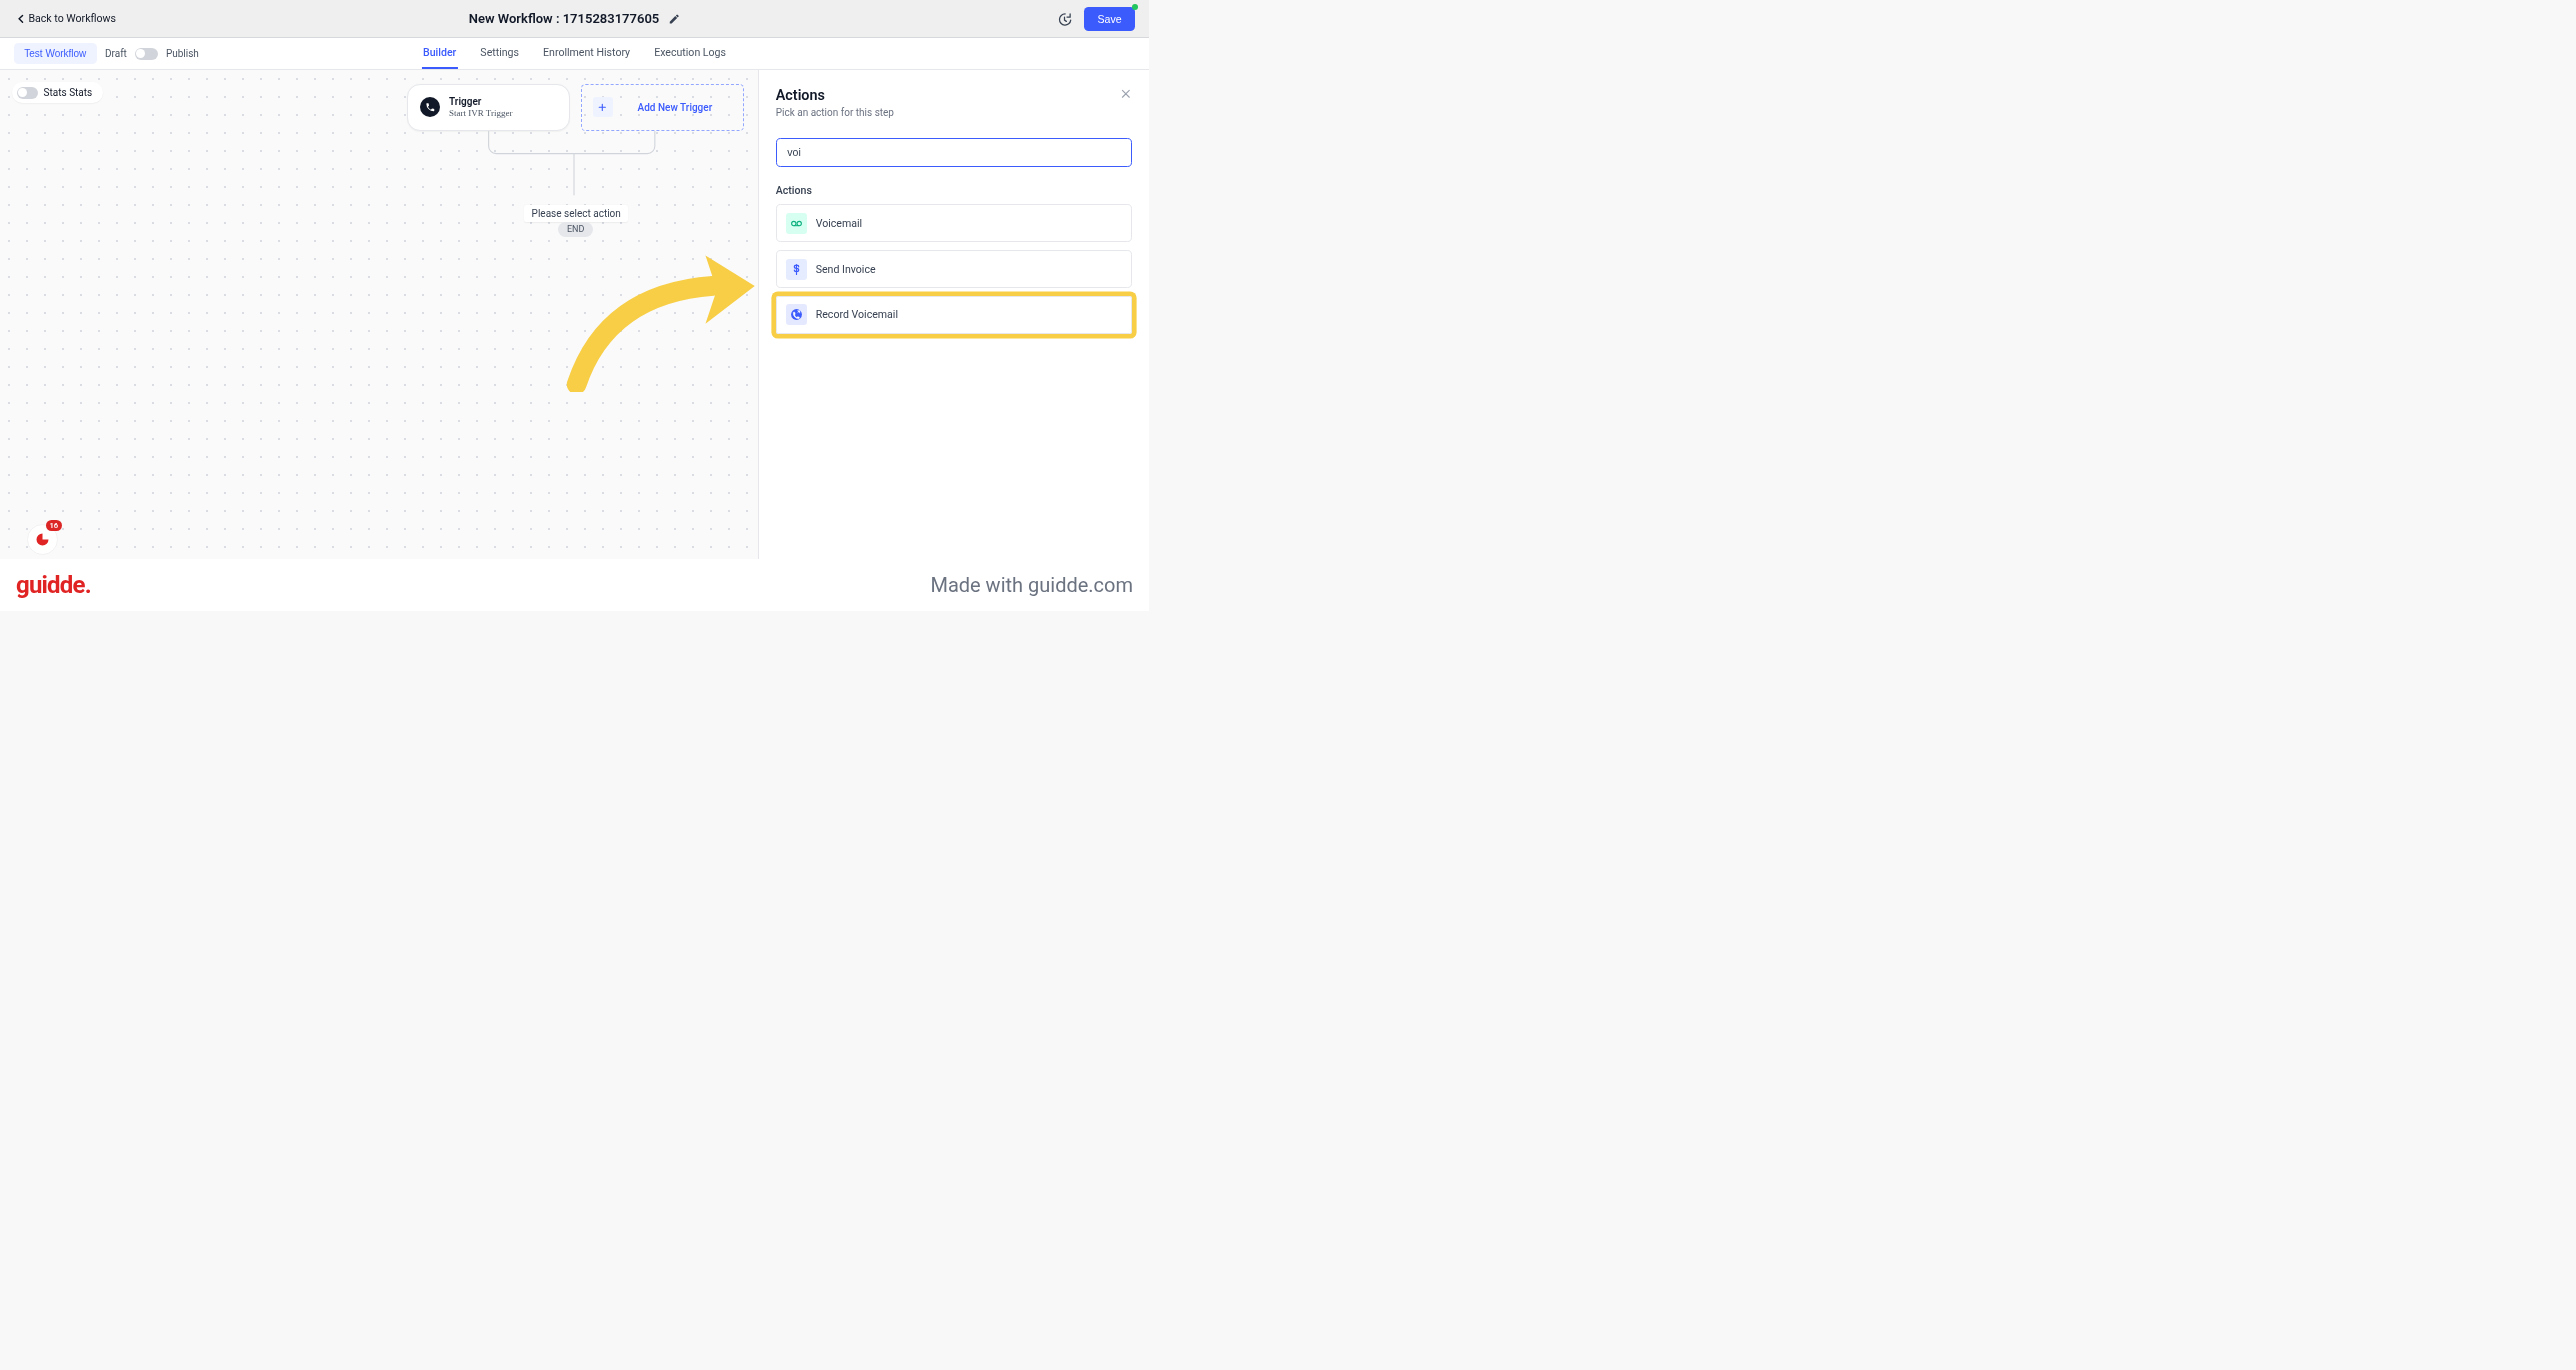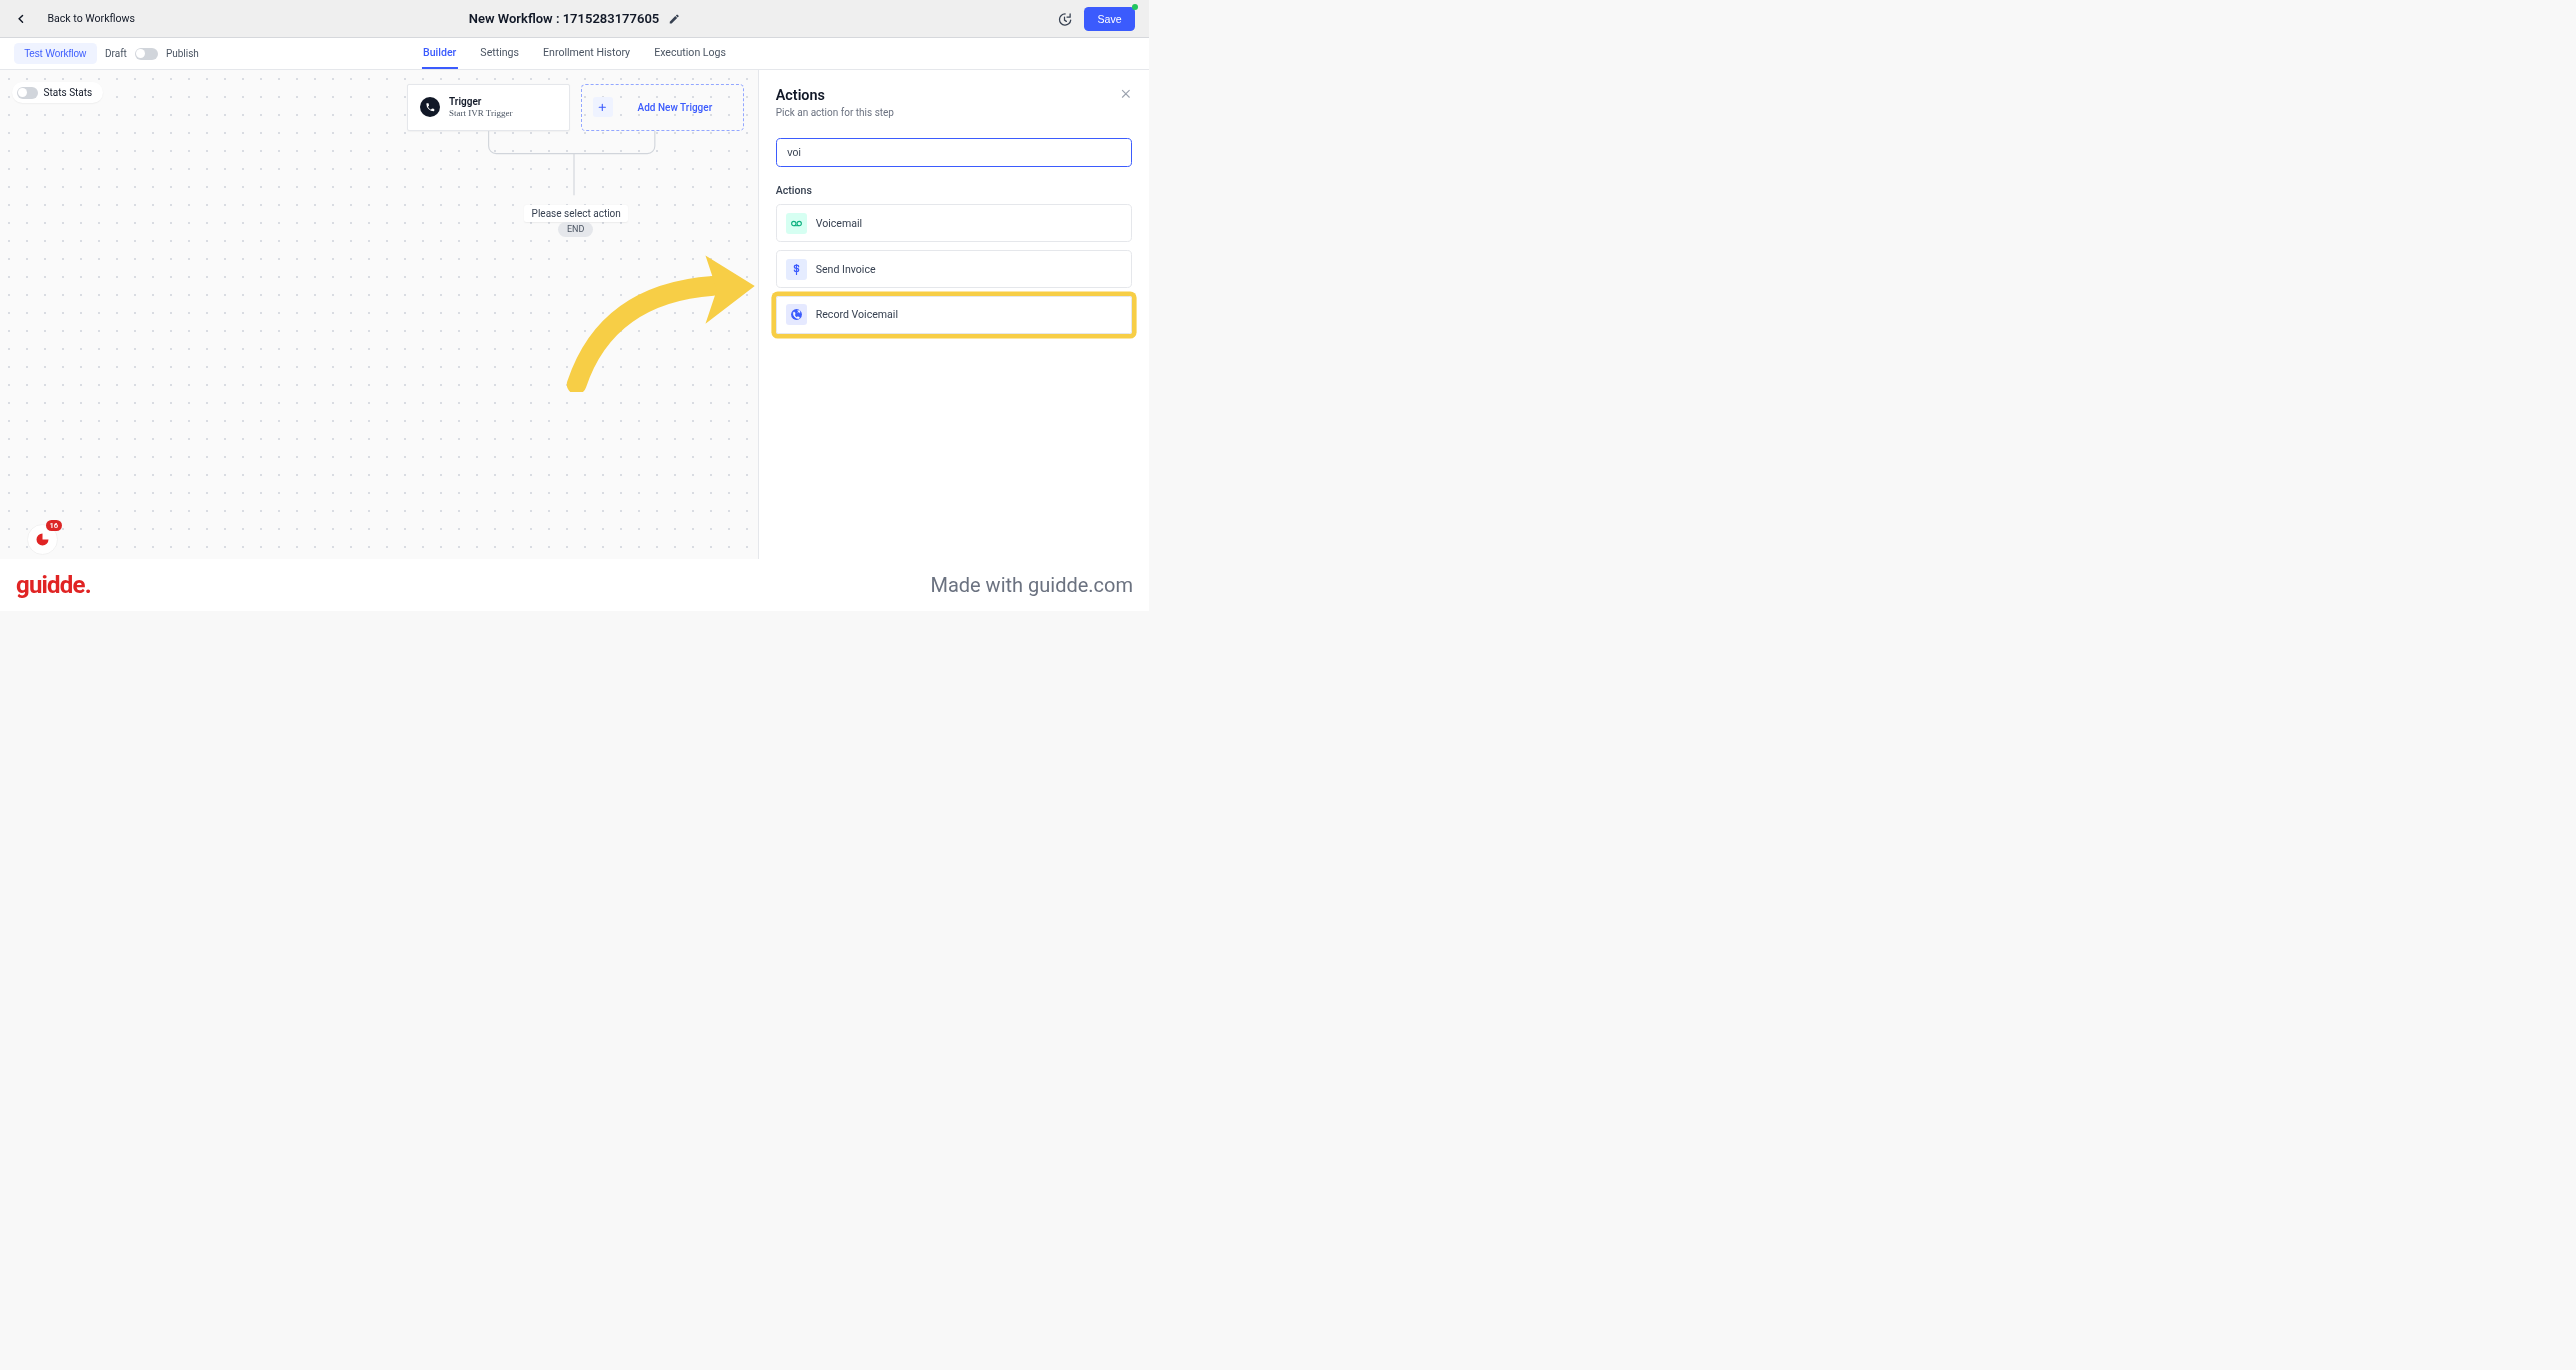--- a/index.html
+++ b/index.html
@@ -11,21 +11,21 @@
     display: flex;
     align-items: center;
     height: 38px;
     padding: 0 13.7px;
     border-bottom: 0.8px solid #e5e7eb;
     background: #fff;
   }
   .back-link {
     display: flex;
     align-items: center;
-    gap: 20px;
+    gap: 1px;
     font-size: 10.6px;
     color: #111827;
     cursor: pointer;
   }
   .back-link svg { width: 13.7px; height: 13.7px; }
   .title-group {
     position: absolute;
     left: 50%;
     transform: translateX(-50%);
     display: flex;
@@ -159,21 +159,21 @@
 
   
   .trigger-card {
     position: absolute;
     left: 407px;
     top: 13.7px;
     width: 163px;
     height: 47px;
     background: #fff;
     border: 0.8px solid #e5e7eb;
-    border-radius: 2px;
+    border-radius: 13px;
     display: flex;
     align-items: center;
     gap: 9px;
     padding: 0 12px;
     box-shadow: 0 0.8px 1.5px rgba(0,0,0,.04);
   }
   .trigger-icon {
     width: 20px;
     height: 20px;
     background: #111827;

